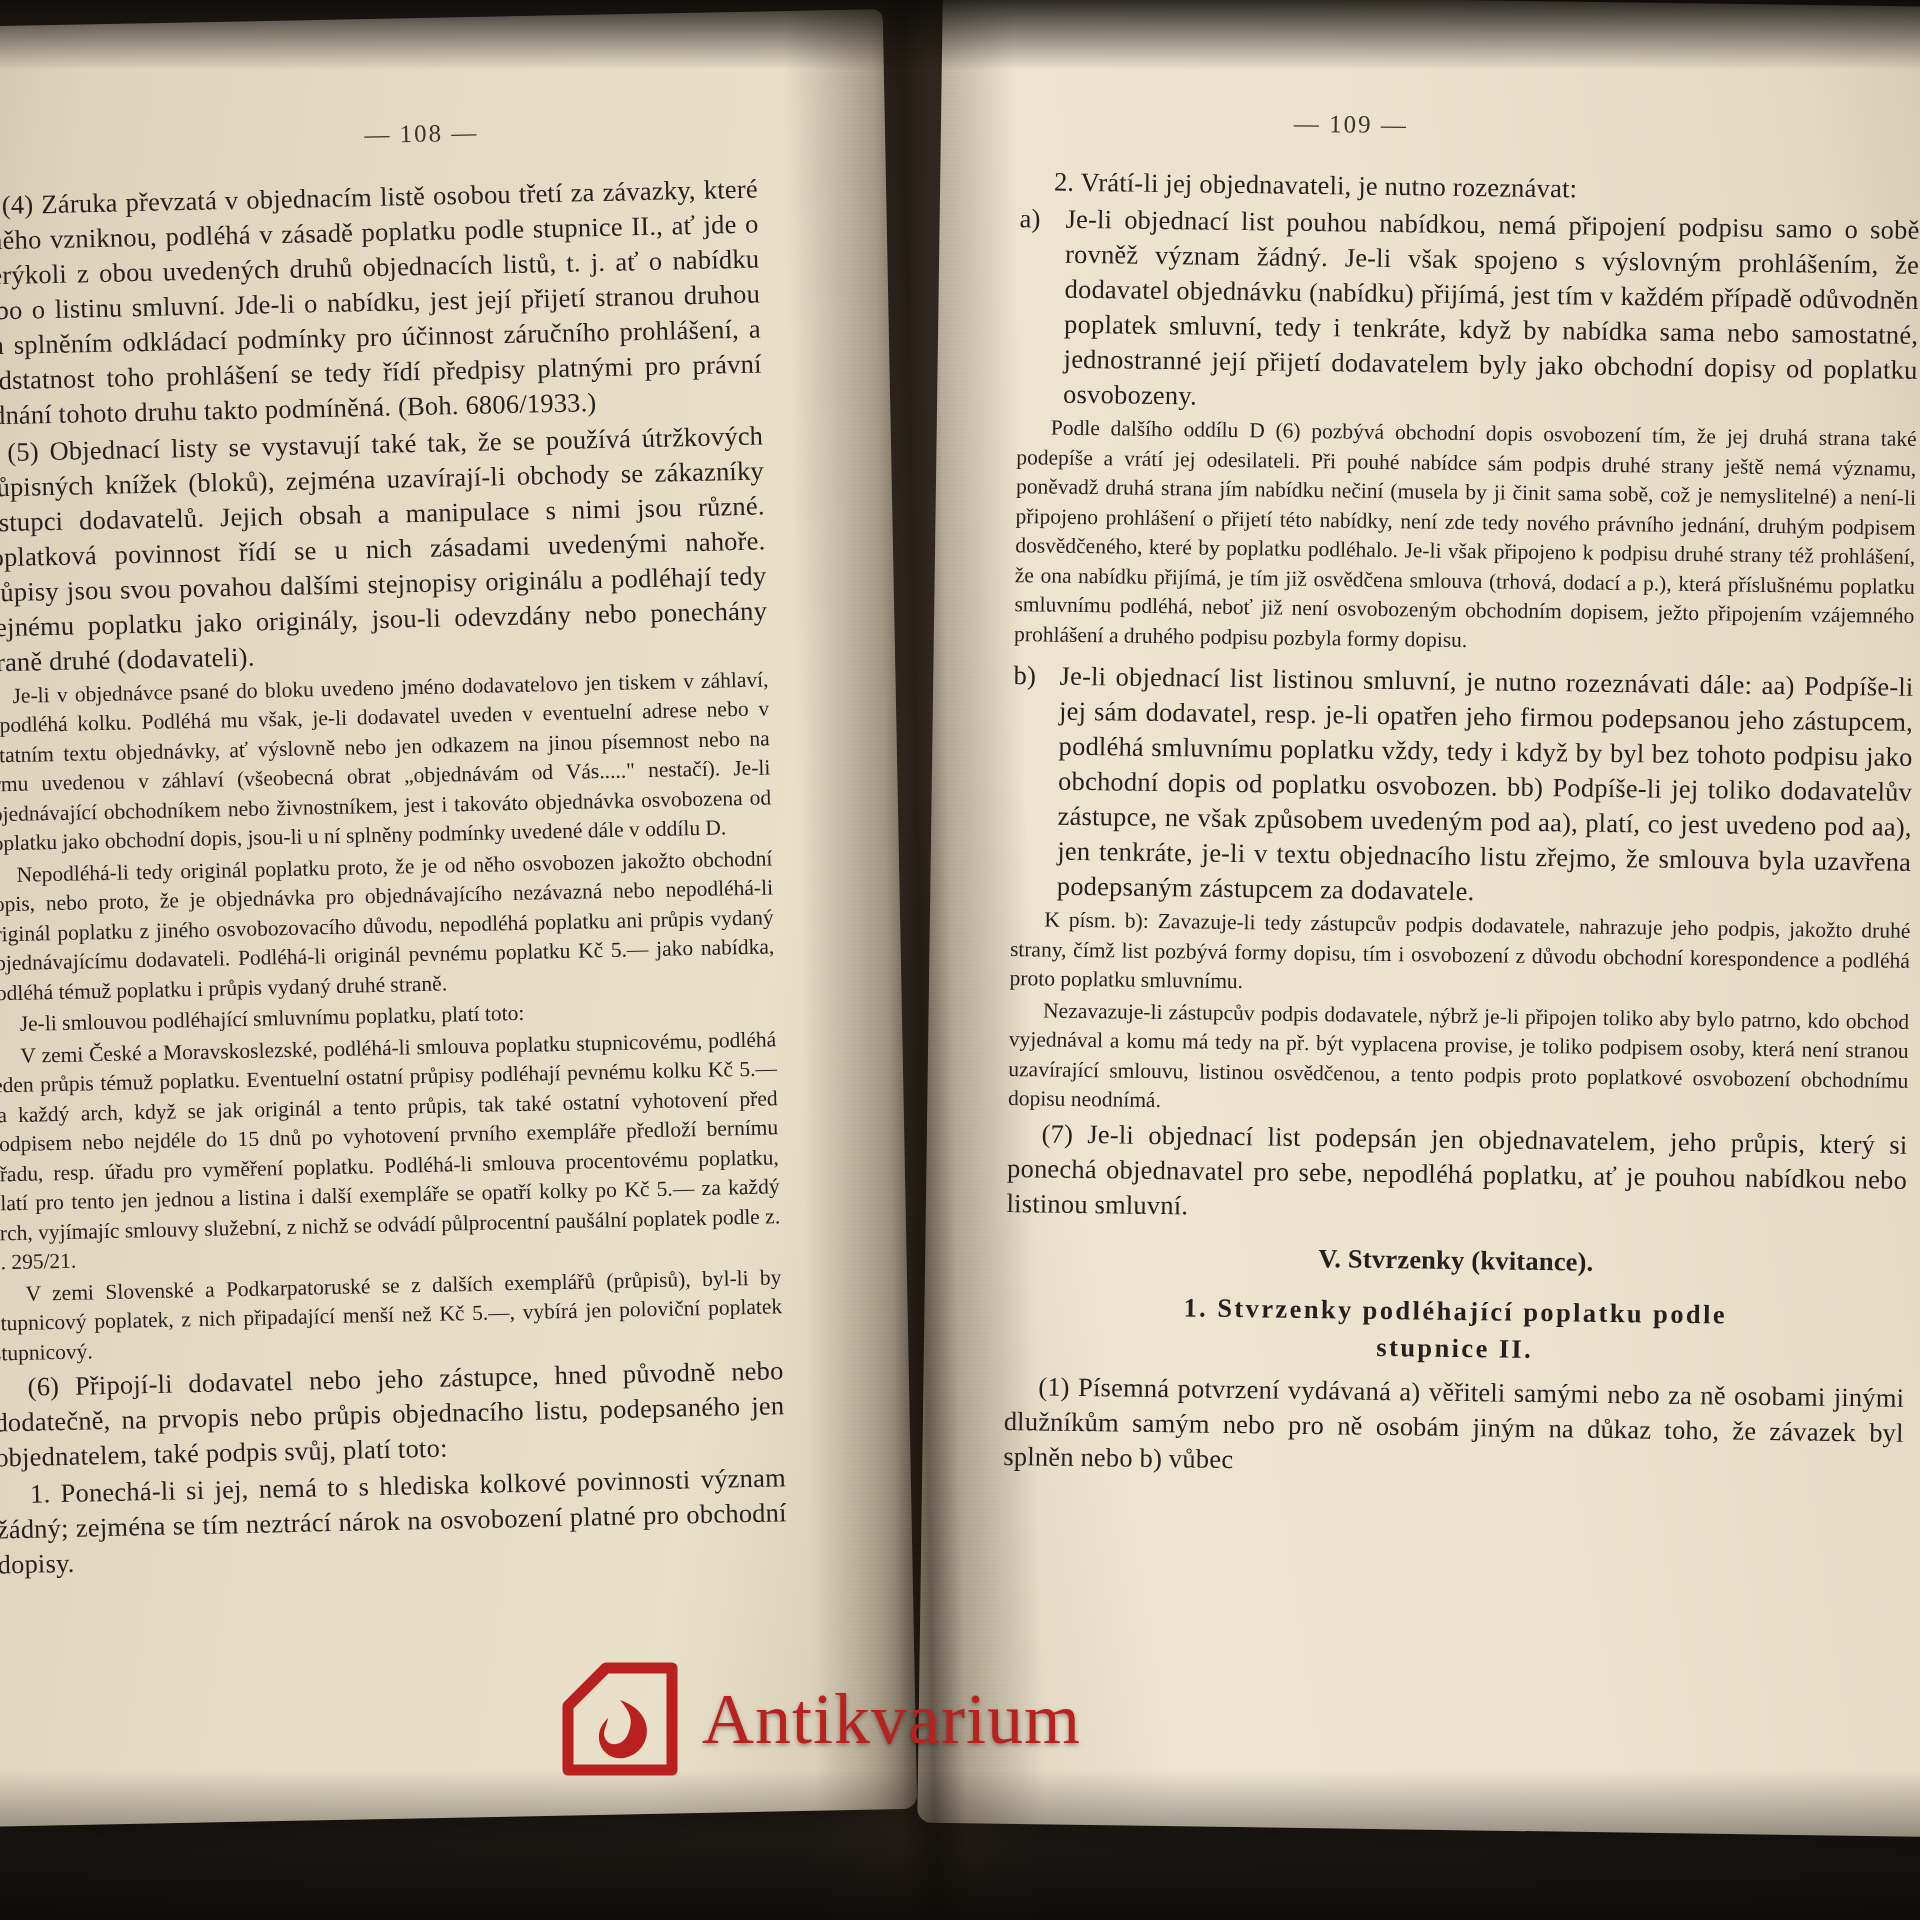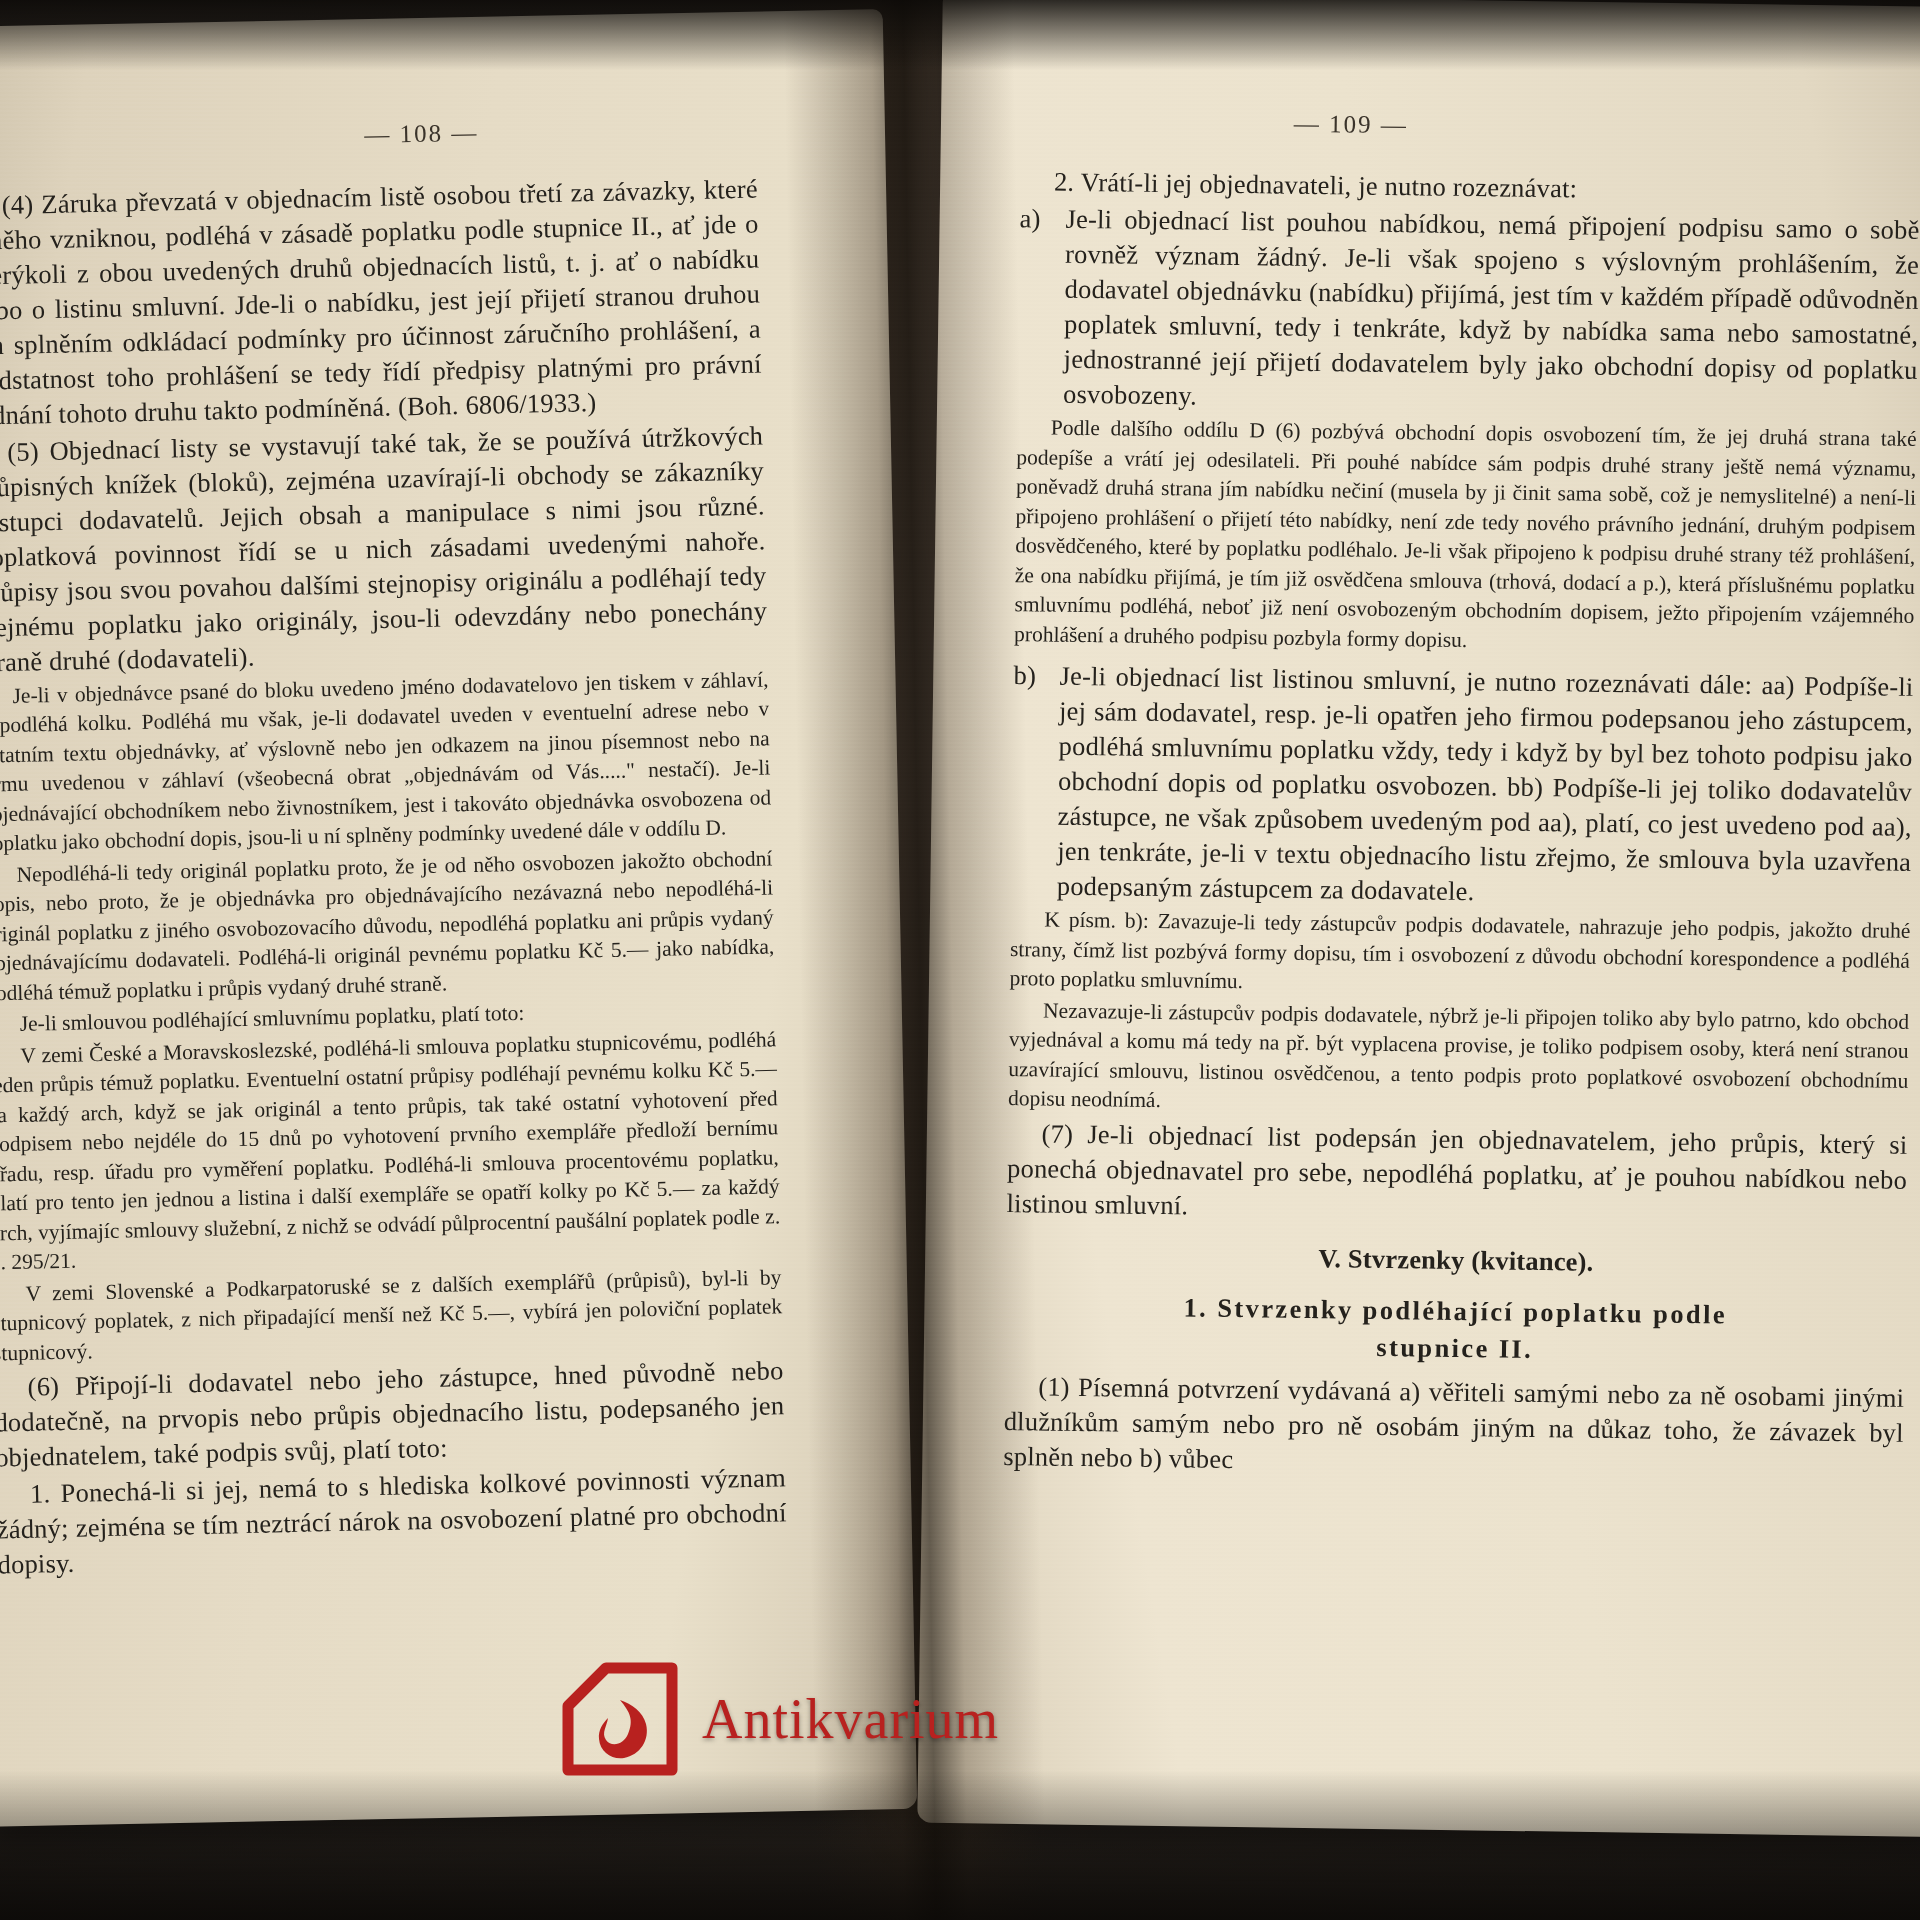--- a/index.html
+++ b/index.html
@@ -147,21 +147,21 @@
     gap: 22px;
     pointer-events: none;
   }
   .wm-mark {
     width: 120px;
     height: 118px;
     position: relative;
   }
   .wm-text {
     font-family: "Liberation Serif", serif;
-    font-size: 56px;
+    font-size: 72px;
     color: #b8211f;
     letter-spacing: 1px;
     text-shadow: 0 2px 4px rgba(0,0,0,.35);
   }
 </style>
 </head>
 <body>
 
 <div class="page">
   <div class="backdrop"></div>

